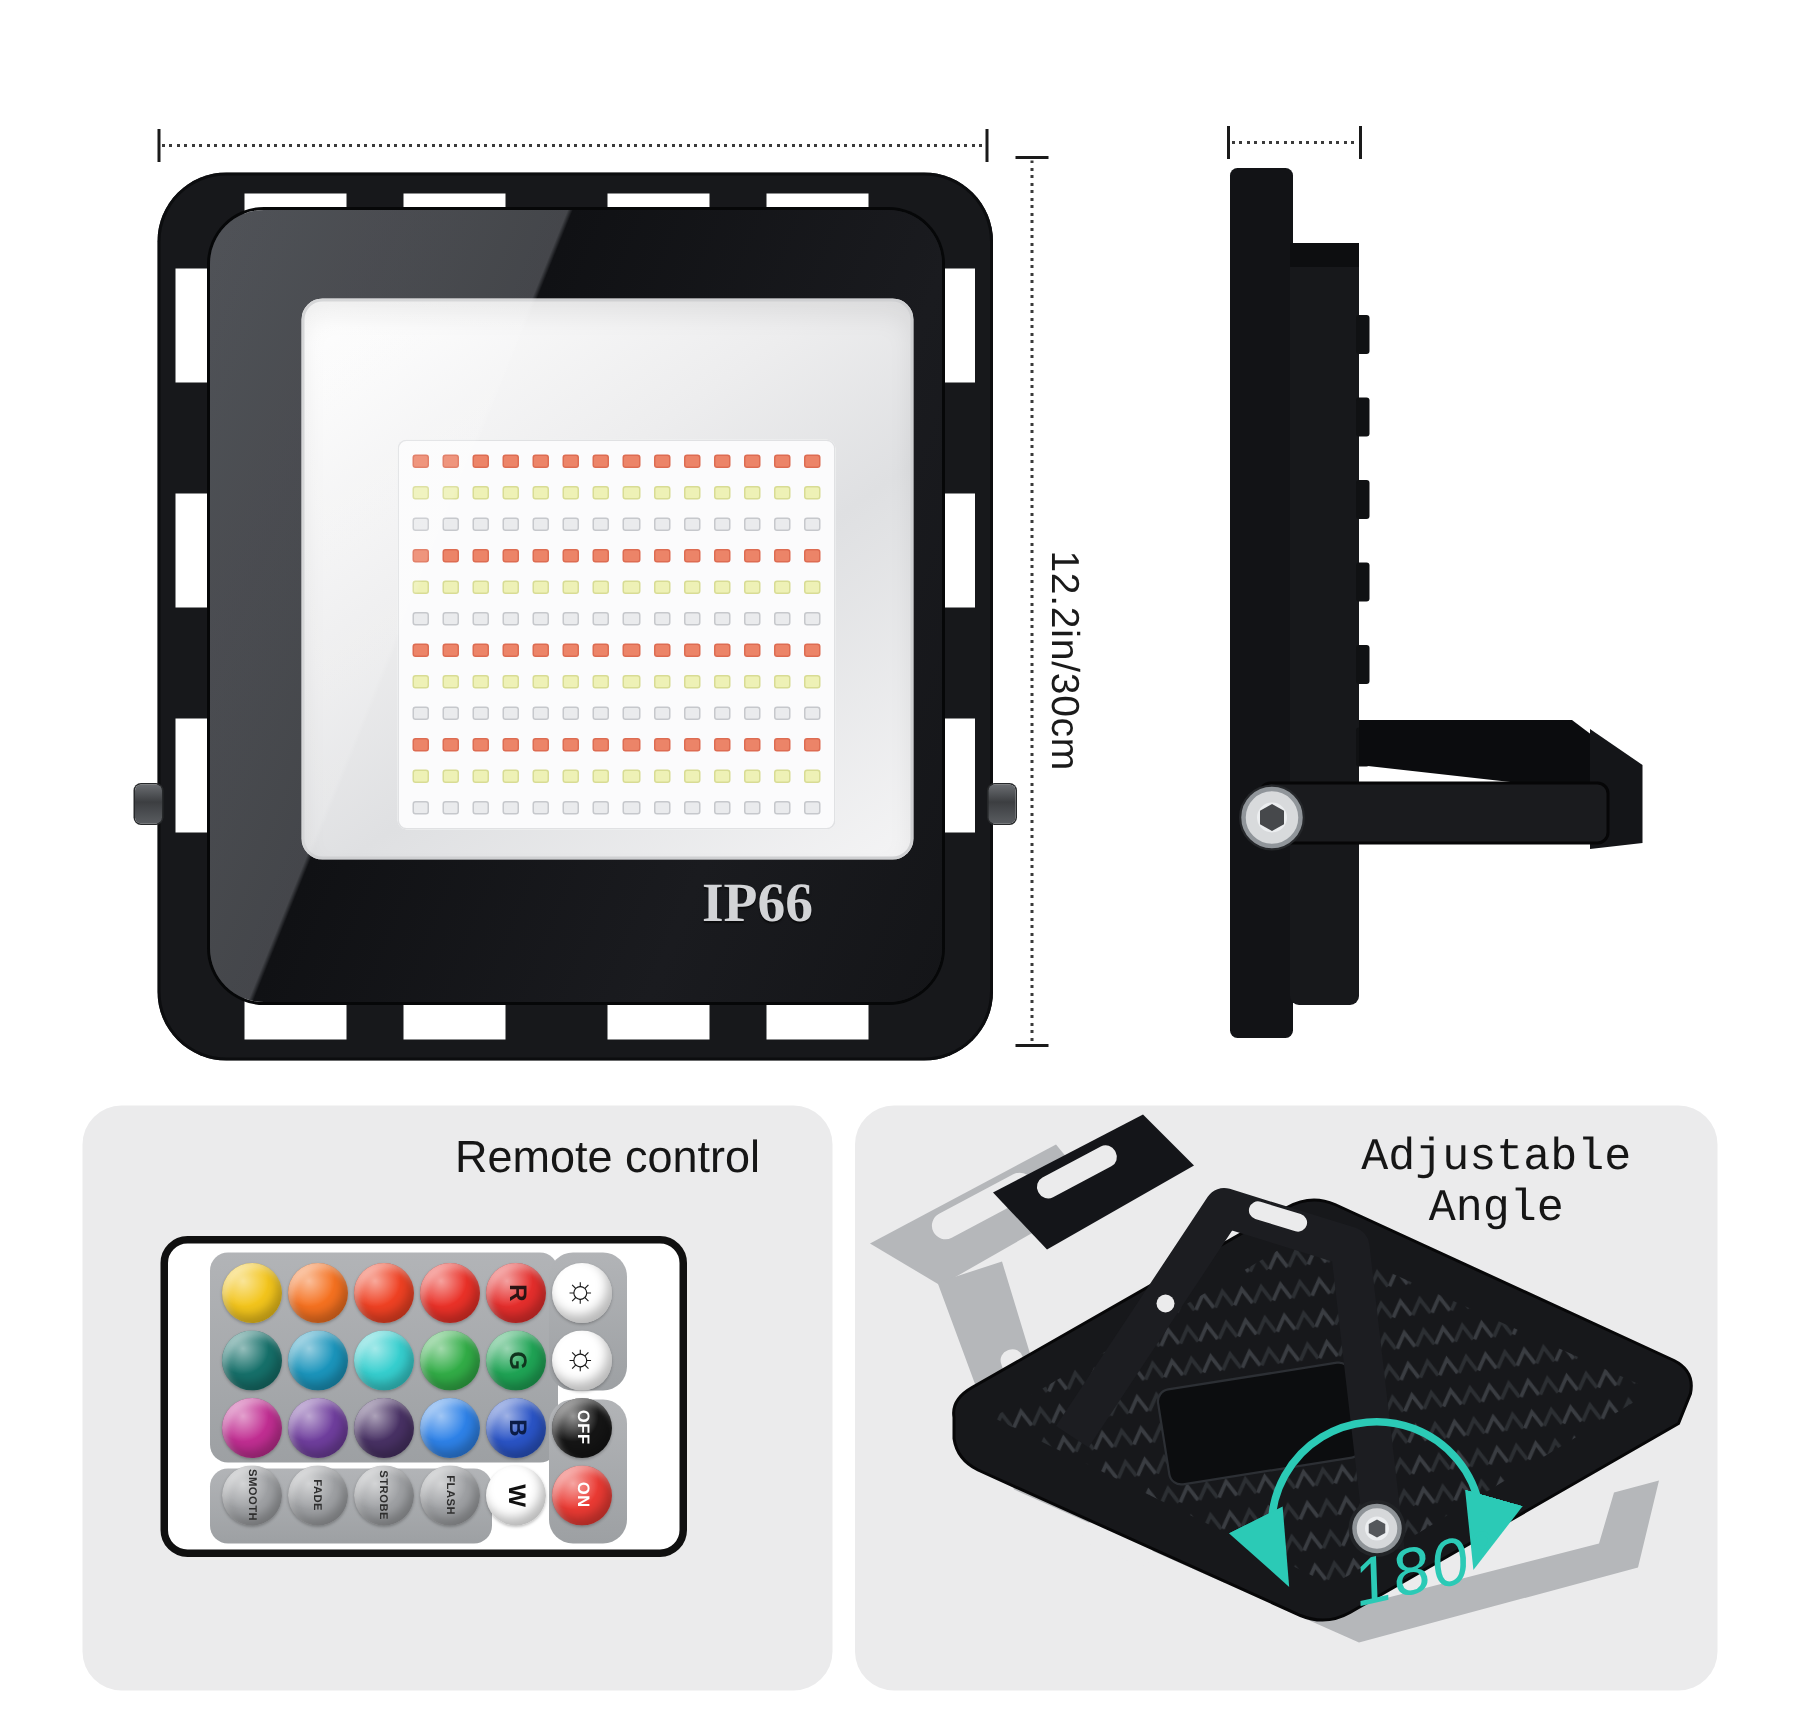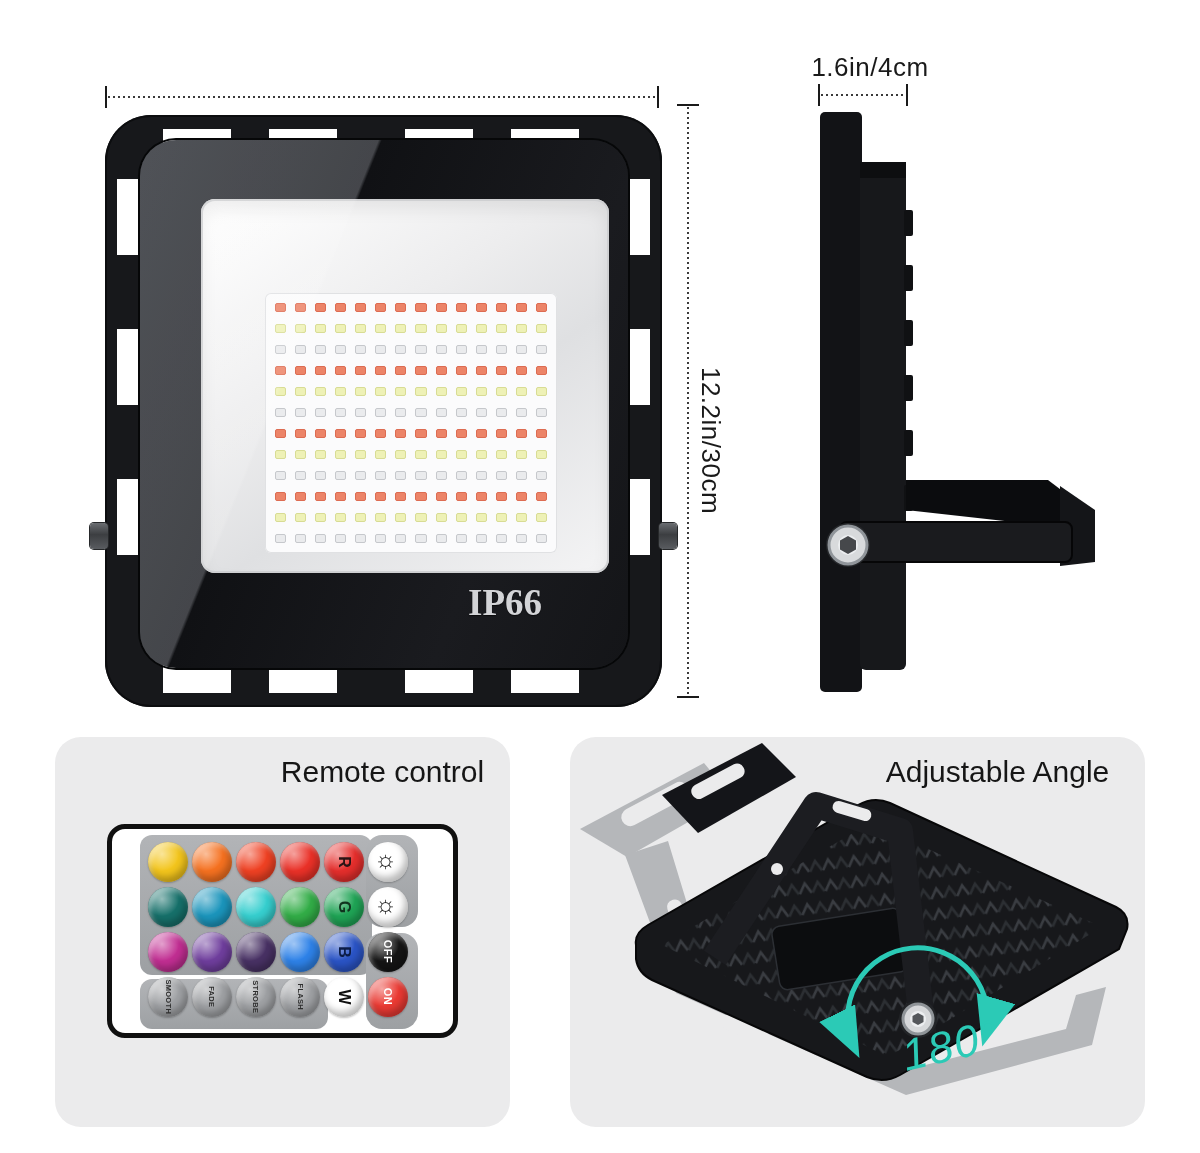--- a/index.html
+++ b/index.html
@@ -299,21 +299,20 @@
         <span class="led-chip" style="background: rgb(234, 235, 237); border-color: rgb(198, 200, 204);"></span>
         <span class="led-chip" style="background: rgb(234, 235, 237); border-color: rgb(198, 200, 204);"></span>
         <span class="led-chip" style="background: rgb(234, 235, 237); border-color: rgb(198, 200, 204);"></span>
       </div>
     <div id="glass-glare"></div>
     <div class="front-text" style="left:320px;top:466px;">IP66</div>
     <div class="screw" style="left:-15px;"></div>
     <div class="screw" style="right:-15px;"></div>
   </div>
 
-  <div class="dim-label" style="left:770px;top:52px;width:200px;">1.6in/4cm</div>
   <div class="dim-line-h" style="left:818px;top:84px;width:90px;">
     <span class="tick" style="left:0;"></span>
     <span class="dots"></span>
     <span class="tick" style="right:0;"></span>
   </div>
   <svg style="position:absolute;left:780px;top:100px;" width="340" height="620" viewBox="0 0 340 620">
 
     <rect x="40" y="12" width="42" height="580" rx="5" fill="#121316"></rect>
 
     <rect x="80" y="62" width="46" height="508" rx="6" fill="#17181b"></rect>
@@ -333,21 +332,21 @@
     <rect x="60" y="422" width="232" height="40" rx="7" fill="#1a1b1e" stroke="#060607" stroke-width="2"></rect>
 
     <g>
       <circle cx="68" cy="445" r="22" fill="#25272a"></circle>
       <circle cx="68" cy="445" r="19" fill="#d8dadc" stroke="#90959a" stroke-width="3"></circle>
       <circle cx="68" cy="445" r="10" fill="#eceef0"></circle>
       <polygon points="68,436 76,440.5 76,449.5 68,454 60,449.5 60,440.5" fill="#46484b"></polygon>
     </g>
   </svg>
 
-  <div class="panel" style="left:55px;width:455px;">
+  <div class="panel" style="left:55px;width:500px;">
     <div class="panel-title" style="left:200px;right:0;">Remote control</div>
     <div id="remote-body">
       <div class="gray-zone" style="left:28px;top:6px;width:232px;height:140px;border-radius:12px;"></div>
       <div class="gray-zone" style="left:28px;top:150px;width:188px;height:50px;border-radius:12px;"></div>
       <div class="gray-zone" style="left:254px;top:6px;width:52px;height:92px;border-radius:16px;"></div>
       <div class="gray-zone" style="left:254px;top:104px;width:52px;height:96px;border-radius:16px;"></div>
       <div id="remote-grid">
           <div class="rc-btn" style="background: radial-gradient(circle at 35% 30%, rgba(255, 255, 255, 0.55), rgba(255, 255, 255, 0) 45%), rgb(243, 197, 28);"></div>
           <div class="rc-btn" style="background: radial-gradient(circle at 35% 30%, rgba(255, 255, 255, 0.55), rgba(255, 255, 255, 0) 45%), rgb(245, 113, 32);"></div>
           <div class="rc-btn" style="background: radial-gradient(circle at 35% 30%, rgba(255, 255, 255, 0.55), rgba(255, 255, 255, 0) 45%), rgb(239, 65, 35);"></div>
@@ -394,21 +393,21 @@
             <span class="rc-lab rot90 big" style="color: rgb(17, 17, 17);">W</span>
           </div>
           <div class="rc-btn" style="background: radial-gradient(circle at 35% 30%, rgba(255, 255, 255, 0.55), rgba(255, 255, 255, 0) 45%), rgb(234, 58, 51);">
             <span class="rc-lab rot90 mid" style="color: rgb(255, 255, 255);">ON</span>
           </div>
         </div>
     </div>
   </div>
 
   <div class="panel" style="left:570px;width:575px;">
-    <div class="panel-title" style="left:290px;right:10px;">Adjustable Angle</div>
+    <div class="panel-title" style="left:290px;right:10px;font-family:Liberation Mono, monospace;">Adjustable Angle</div>
     <svg style="position:absolute;left:0;top:0;" width="575" height="390" viewBox="0 0 575 390">
       <defs>
         <pattern id="finp" width="26" height="21" patternUnits="userSpaceOnUse" patternTransform="rotate(-7)">
           <path d="M1,16 L7,6 L13,16" stroke="#3a3d42" stroke-width="2.5" fill="none"></path>
           <path d="M14,16 L20,6 L26,16" stroke="#2c2f33" stroke-width="2.5" fill="none"></path>
         </pattern>
         <clipPath id="clipFins">
           <polygon points="92,208 300,86 532,190 318,320"></polygon>
         </clipPath>
         <marker id="arr" markerWidth="12" markerHeight="10" refX="8" refY="4" orient="auto-start-reverse">

